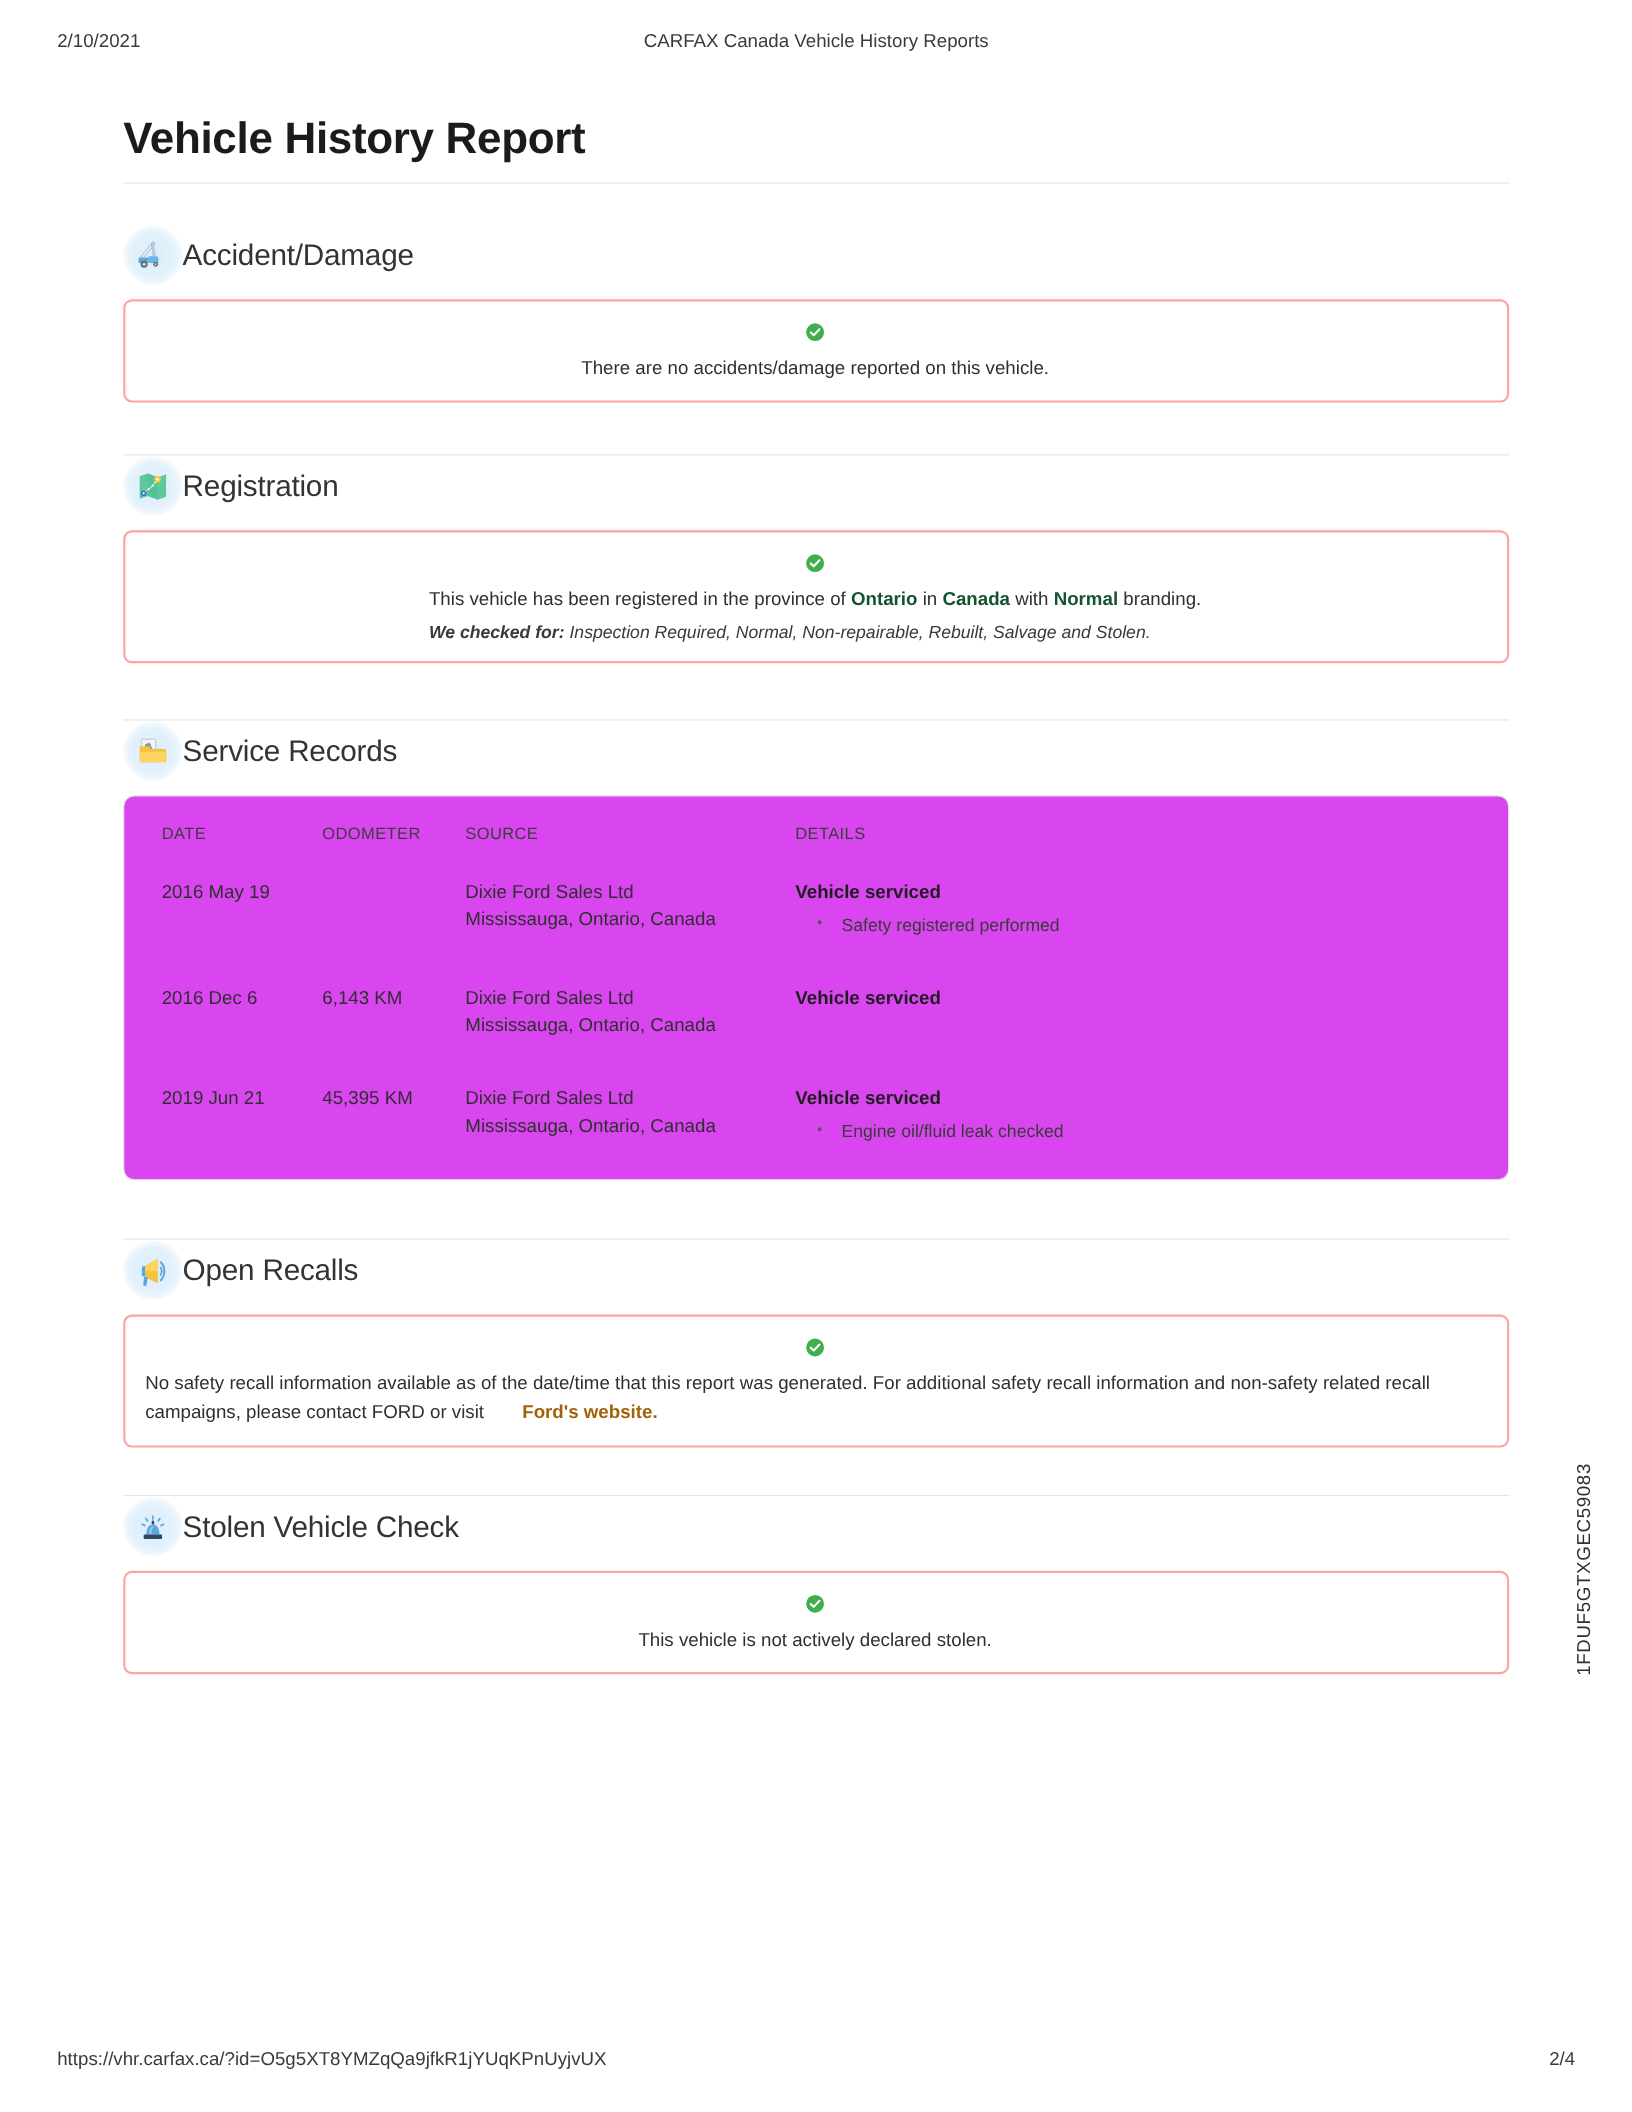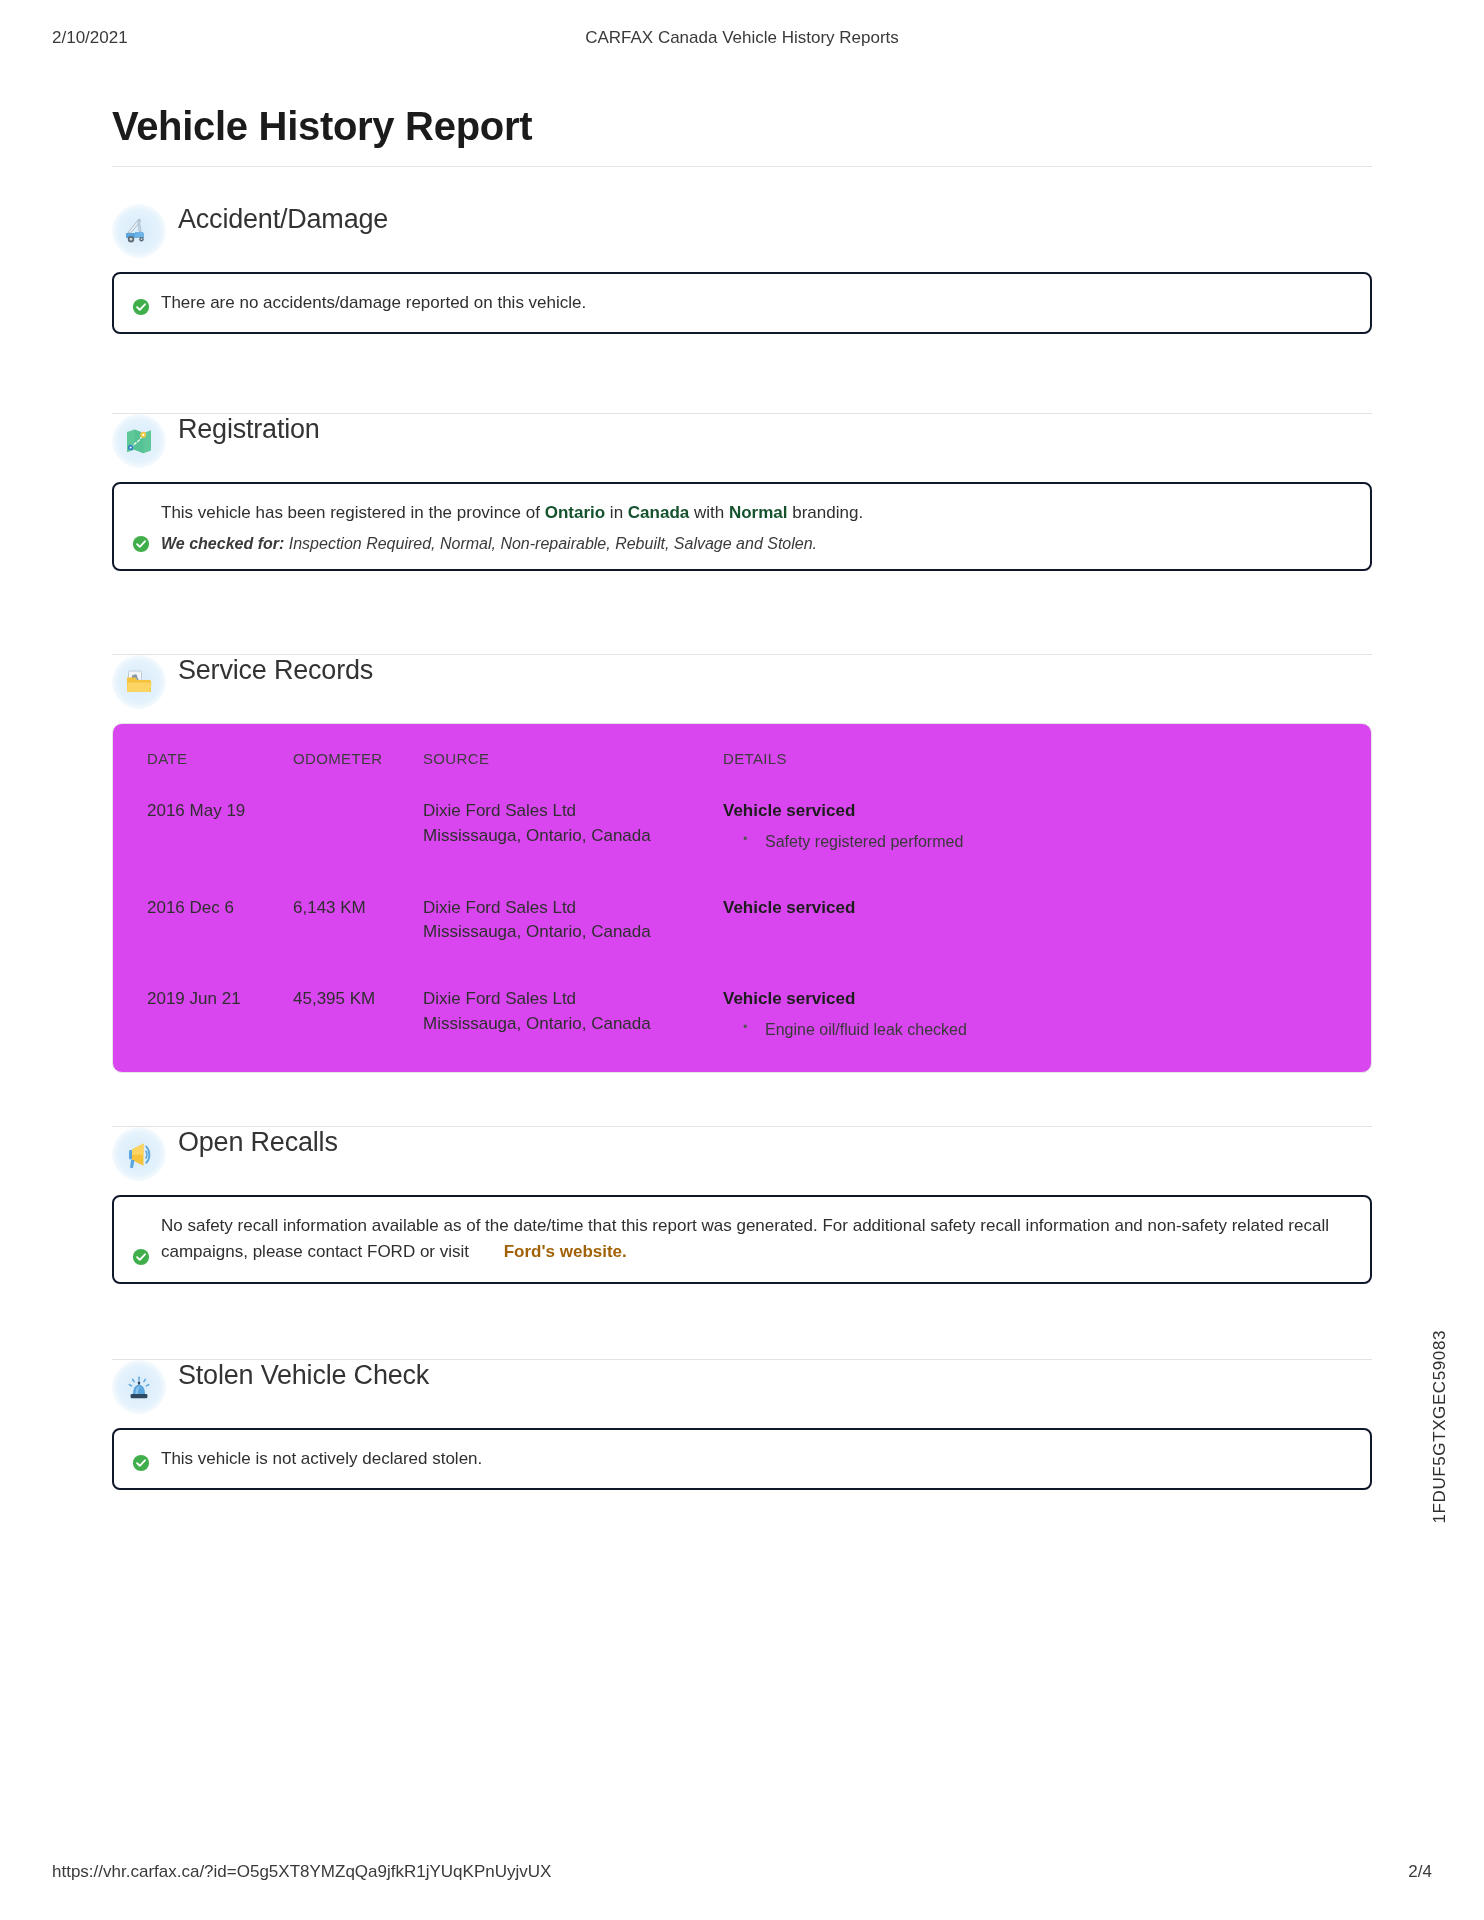--- a/index.html
+++ b/index.html
@@ -69,21 +69,22 @@
     width: 1260px;
     height: 1px;
     background: #e3e3e3;
   }
 
   
   .section { position: absolute; left: 112px; width: 1260px; }
 
   .sec-head {
     display: flex;
-    gap: 12px;
+    align-items: center;
+    gap: 0;
     height: 56px;
   }
   .sec-head h2 {
     margin: 0;
     font-size: 27px;
     font-weight: 500;
     color: #333333;
     letter-spacing: -0.2px;
   }
 
@@ -96,27 +97,28 @@
     background: radial-gradient(circle at 50% 50%, #d8ecfb 0%, #e4f2fc 55%, rgba(233,245,253,0) 78%);
     display: flex;
     align-items: center;
     justify-content: center;
     position: relative;
   }
   .icon-bubble svg { display: block; }
 
   
   .green-box {
-    border: 2px solid #0f172a;
+    border: 2px solid #fca5a5;
     border-radius: 8px;
     background: #ffffff;
     padding: 16px 20px 16px 18px;
     display: flex;
-    align-items: flex-end;
+    align-items: center;
     gap: 11px;
+    flex-direction: column;
   }
   .check-ico {
     flex: 0 0 18px;
     width: 18px;
     height: 18px;
     margin-top: 3px;
   }
   .green-box .gb-text {
     font-size: 17px;
     line-height: 1.55;

